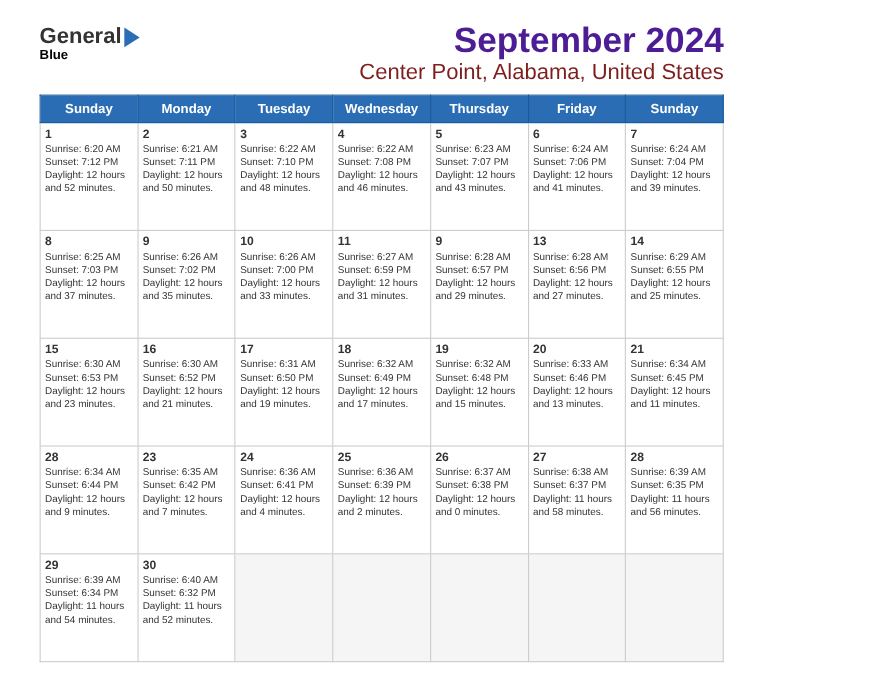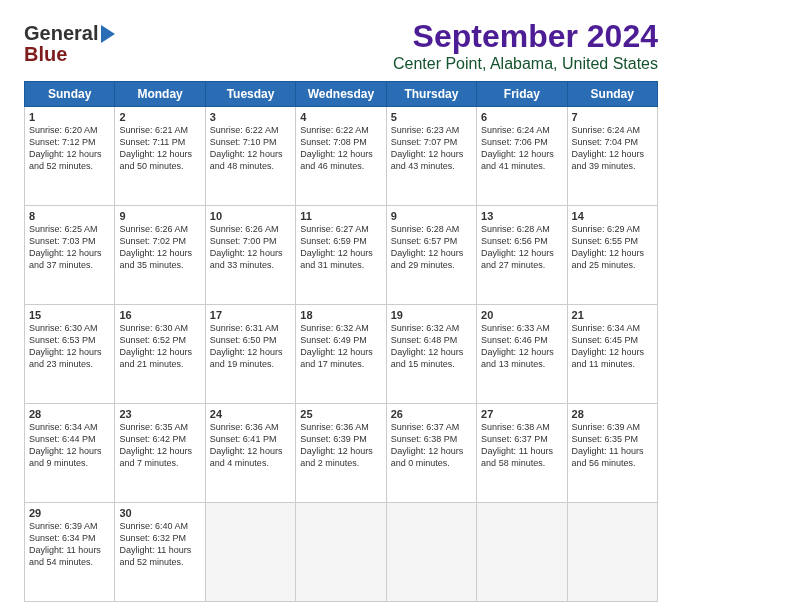--- a/index.html
+++ b/index.html
@@ -6,21 +6,21 @@
     body {
       font-family: Arial, sans-serif;
       background: #fff;
       width: 792px;
       height: 612px;
       overflow: hidden;
     }
     .page {
       width: 676px;
       height: 612px;
-      padding: 18px 18px 10px 24px;
+      padding: 18px 18px 10px 36px;
       display: flex;
       flex-direction: column;
     }
     .header {
       display: flex;
       justify-content: space-between;
       align-items: flex-start;
       margin-bottom: 8px;
     }
     .logo {
@@ -31,23 +31,23 @@
     }
     .title-area {
       text-align: right;
     }
     .title-area h1 {
       font-size: 32px;
       font-weight: bold;
       color: #4c1d95;
     }
     .title-area h2 {
-      font-size: 16px;
+      font-size: 20px;
       font-weight: normal;
-      color: #14532d;
+      color: #7f1d1d;
     }
     .calendar {
       flex: 1;
       border: 1px solid #ccc;
       border-collapse: collapse;
       width: 100%;
       table-layout: fixed;
     }
     .calendar th {
       background: #2a6db5;
@@ -89,21 +89,21 @@
 </head>
 <body>
 
 <div class="page">
   <div class="header">
     <div class="logo">
       <div style="display:flex;align-items:center;">
         <span style="font-size:20px;font-weight:bold;color:#333;">General</span>
         <span style="display:inline-block;width:0;height:0;border-top:9px solid transparent;border-bottom:9px solid transparent;border-left:14px solid #2a6db5;margin-left:3px;"></span>
       </div>
-      <span style="font-size:20px;font-weight:bold;color:#7f1d1d;margin-top:-2px;">Blue</span>
+      <span style="font-size:12px;font-weight:bold;color:#000000;margin-top:-2px;">Blue</span>
     </div>
     <div class="title-area">
       <h1>September 2024</h1>
       <h2>Center Point, Alabama, United States</h2>
     </div>
   </div>
 
   <table class="calendar">
     <thead>
       <tr>

